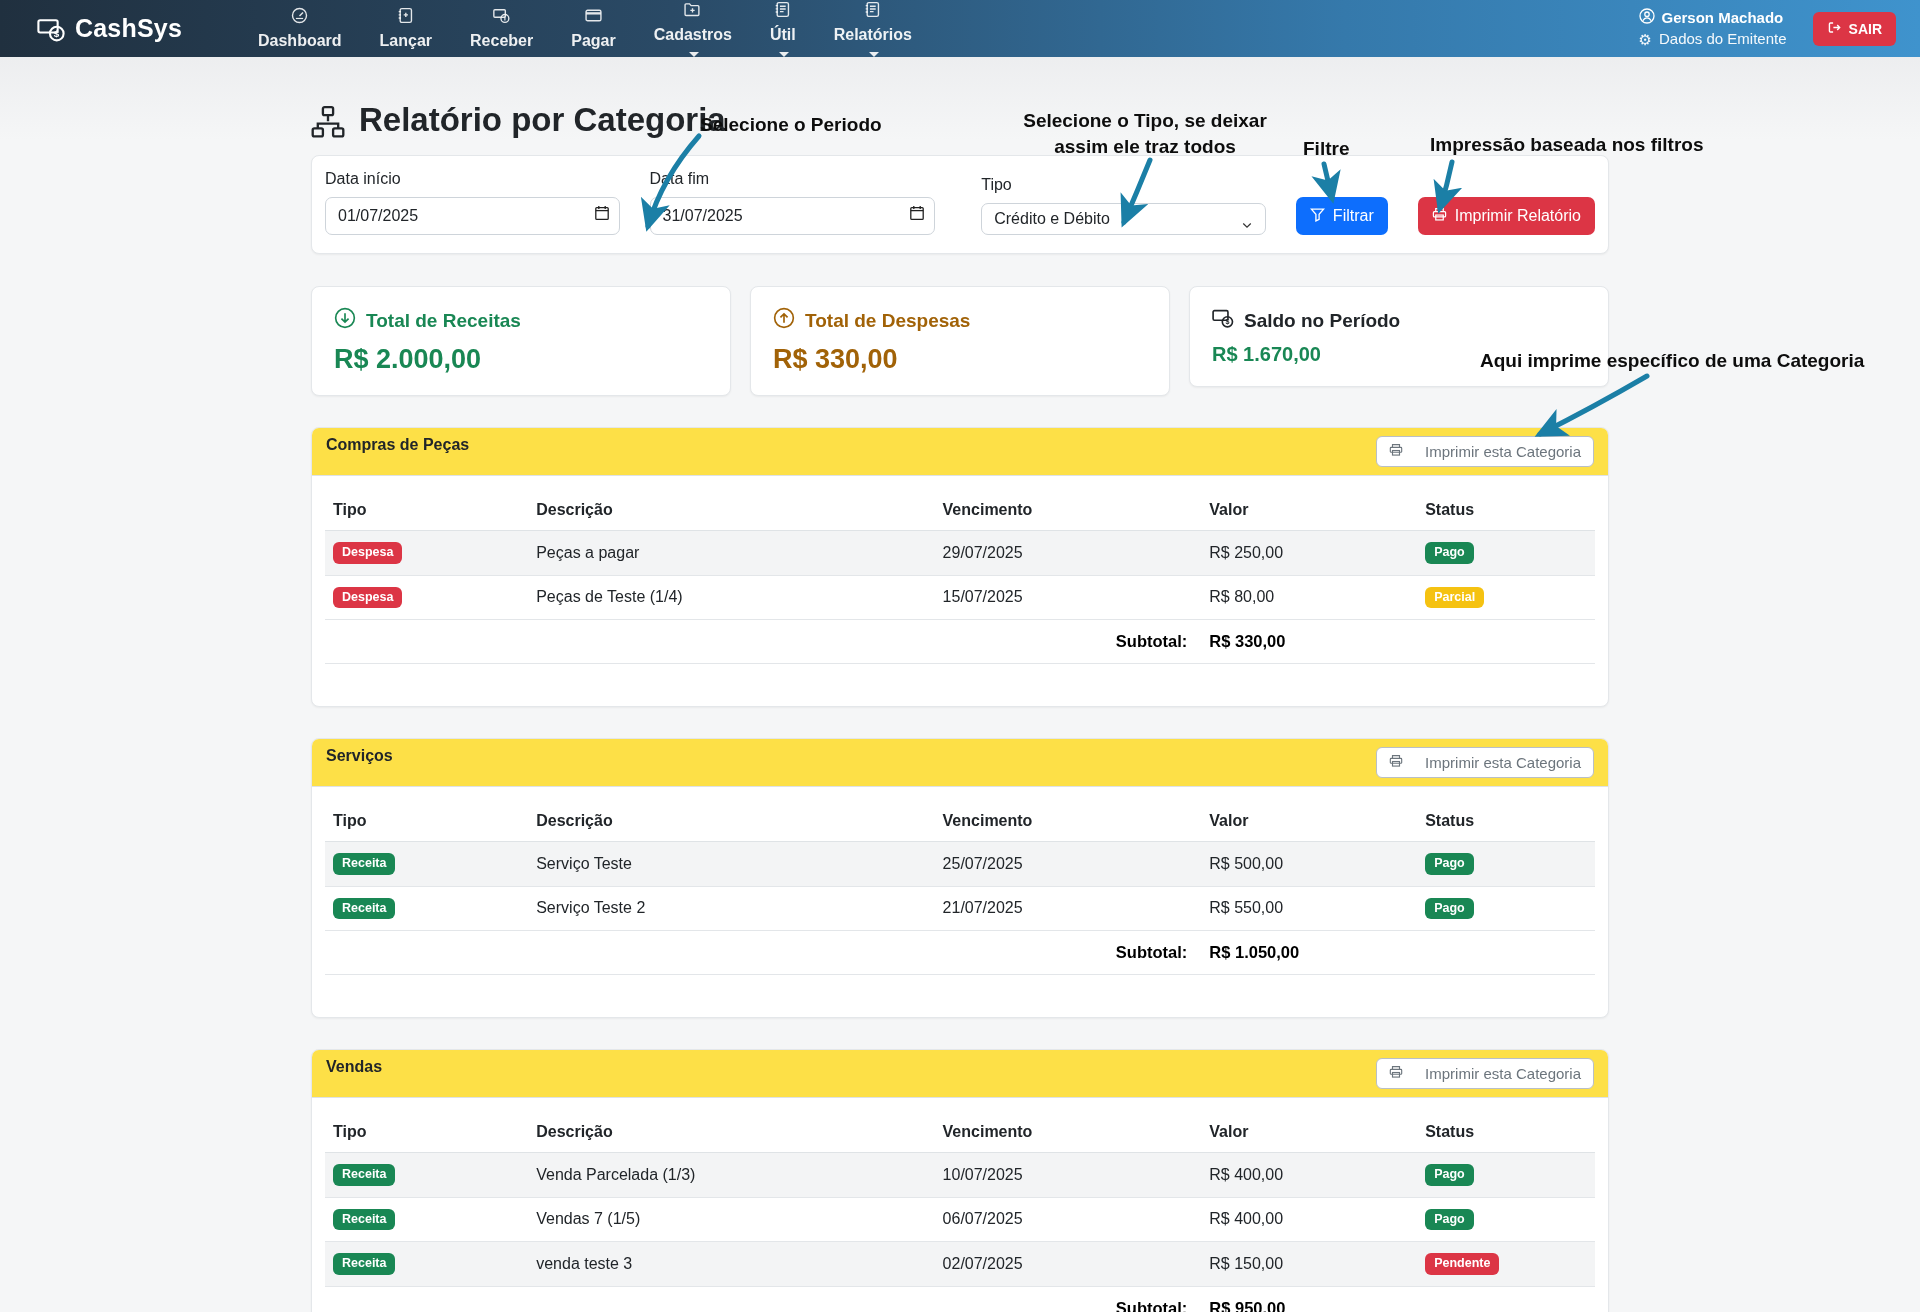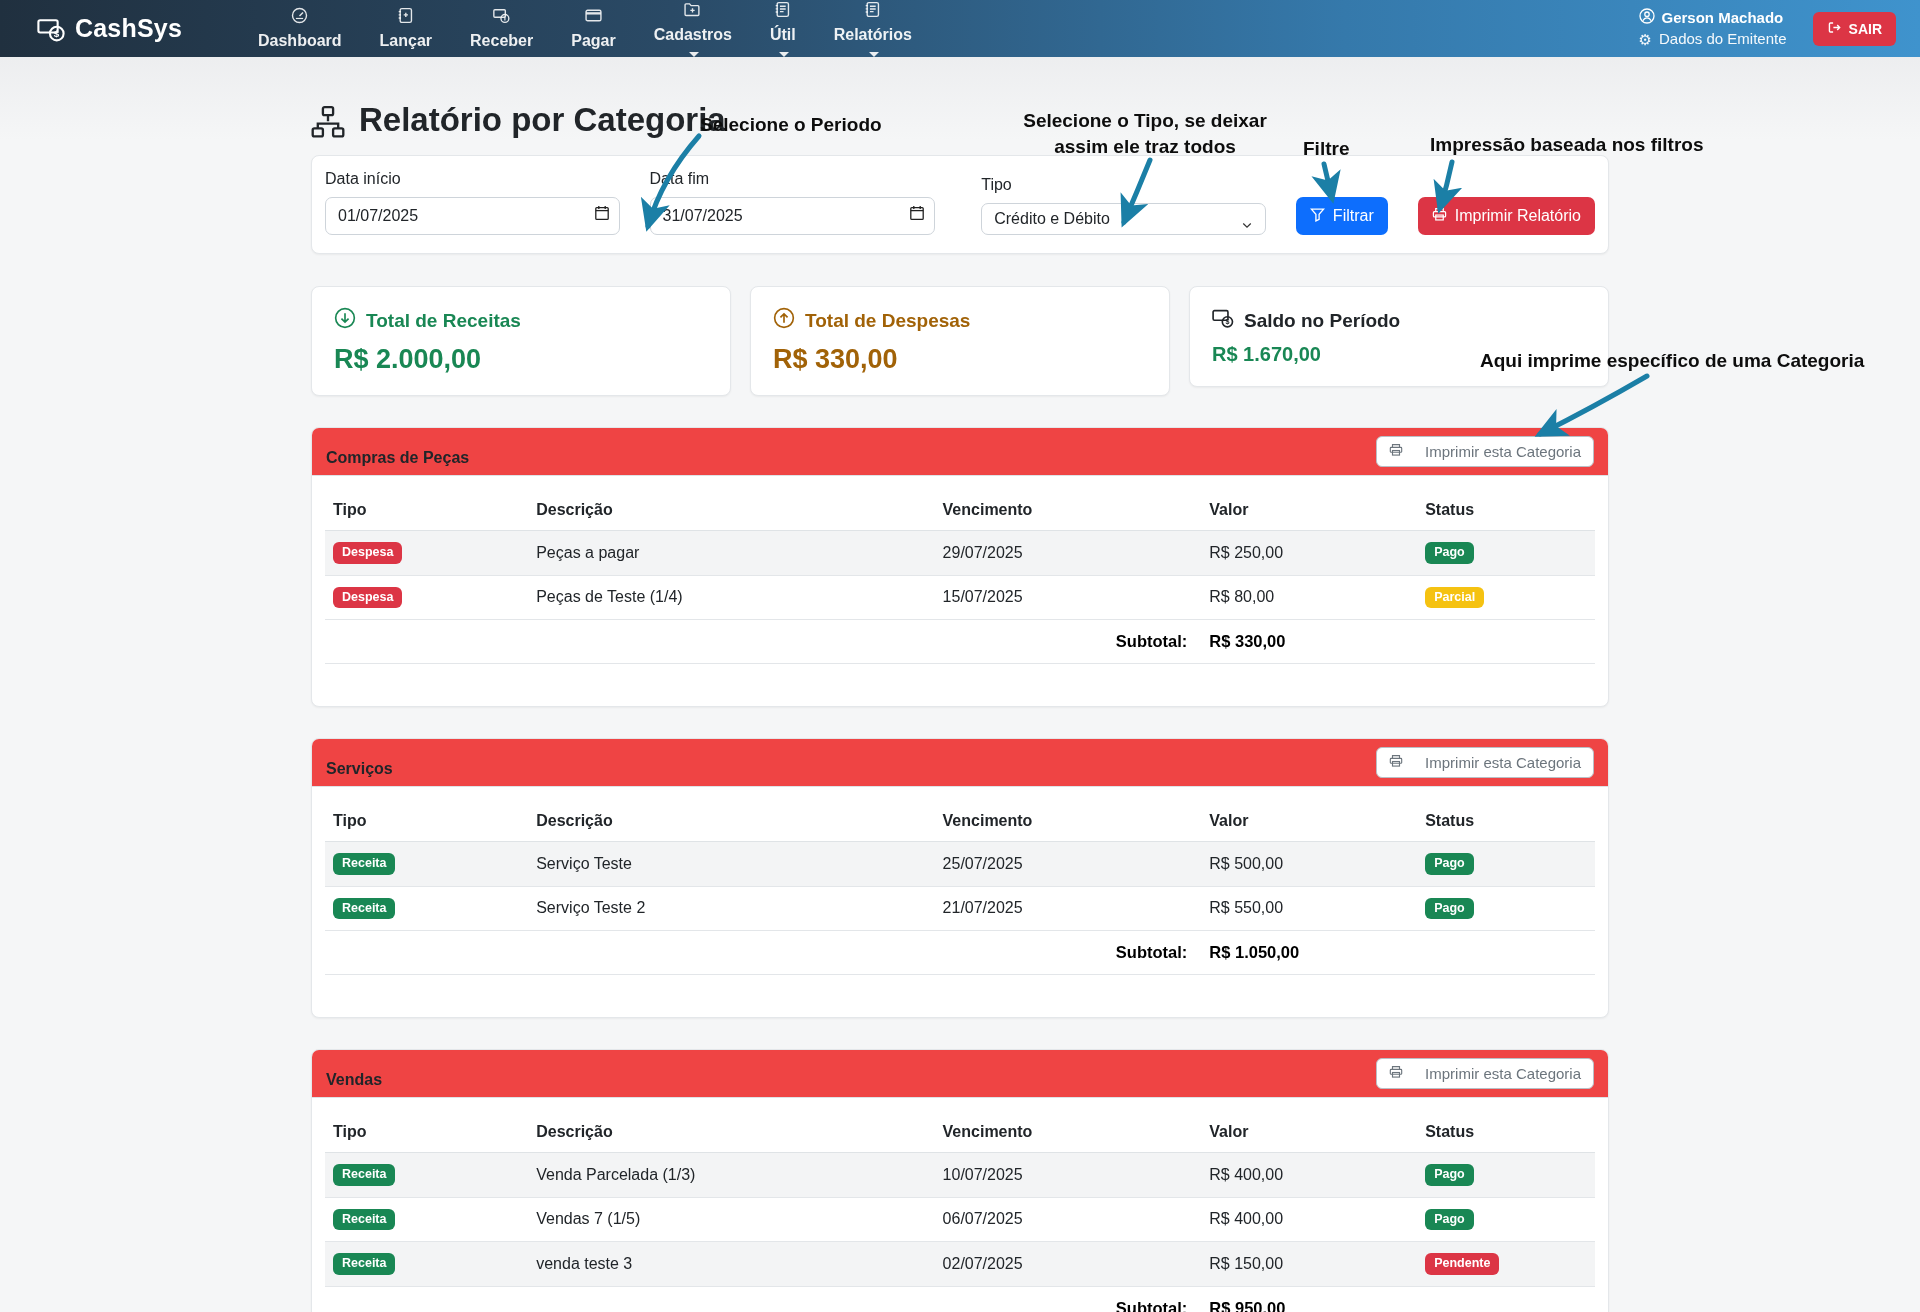--- a/index.html
+++ b/index.html
@@ -61,21 +61,21 @@
   .sum-card { background:#fff; border:1px solid #e4e7ea; border-radius:8px; box-shadow:0 1px 2px rgba(0,0,0,.05);
               width:500px; padding:20px 22px; }
   .sum-head { display:flex; align-items:center; gap:10px; font-size:19px; font-weight:600; }
   .sum-value { margin-top:10px; font-size:27px; font-weight:700; }
   .sum-green { color:#198754; } .sum-red { color:#a16207; } .sum-dark { color:#212529; }
   .sum-card.small .sum-value { font-size:20px; margin-top:9px; }
 
   
   .cat-card { background:#fff; border:1px solid #e4e7ea; border-radius:8px; box-shadow:0 1px 2px rgba(0,0,0,.05);
               margin-top:31px; overflow:hidden; }
-  .cat-head { display:flex; justify-content:space-between; align-items:flex-end; background:#ef4444;
+  .cat-head { display:flex; justify-content:space-between; align-items:flex-start; background:#fde047;
               border-bottom:1px solid #dee2e6; padding:8px 14px; min-height:48px; }
   .cat-title { font-size:16px; font-weight:700; color:#212529; }
   .btn-outline { display:flex; align-items:center; gap:22px; background:#fff; border:1px solid #b9bfc6;
                  color:#6c757d; font-size:15px; border-radius:6px; padding:6px 12px; cursor:pointer;
                  font-family:inherit; }
   .tbl { padding:14px 13px 0; }
   .trow { display:flex; align-items:center; border-bottom:1px solid #e3e6e9; }
   .trow.head { font-weight:700; color:#212529; border-bottom:1px solid #dfe3e6; }
   .trow.stripe { background:#f3f4f5; }
   .cell { padding:11px 8px; font-size:16px; color:#212529; }

